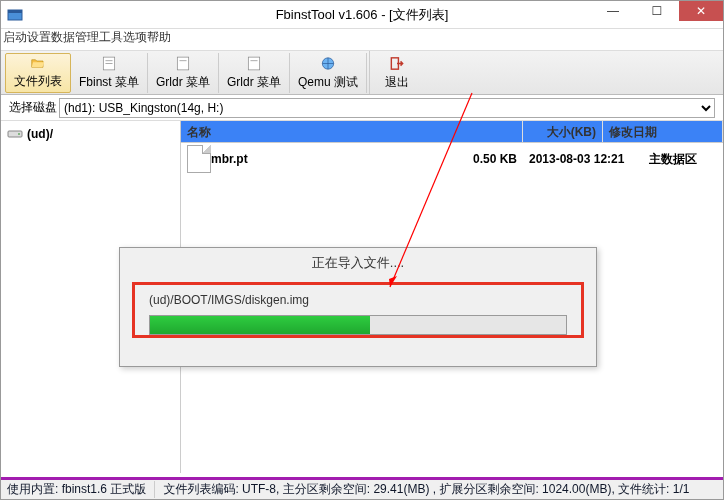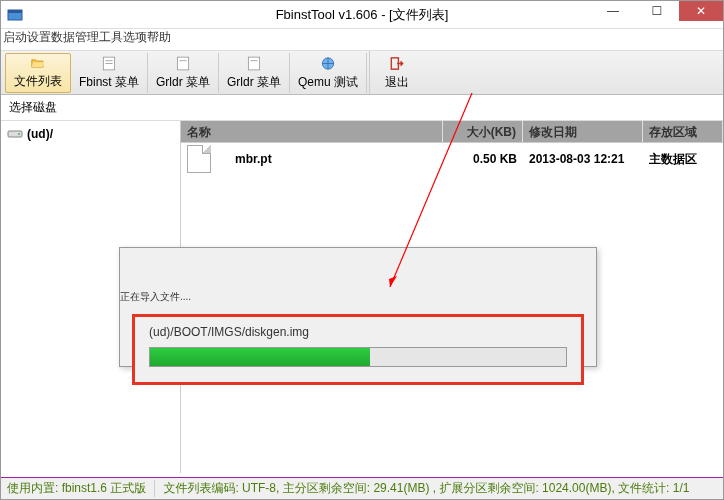--- a/index.html
+++ b/index.html
@@ -17,35 +17,35 @@
 .tbtn.first { background: linear-gradient(#fdf3d8,#f7e5a6); border: 1px solid #d6b55a; border-radius: 2px; }
 .tbtn svg { width: 18px; height: 18px; }
 .tbtn.noborder { border-right: none; }
 .sep { width: 6px; height: 100%; border-left: 1px solid #ccc; margin: 0 2px; }
 .diskrow { height: 26px; display: flex; align-items: center; padding: 0 8px; gap: 2px; border-bottom: 1px solid #ddd; }
 .diskrow select { flex: 1; height: 20px; font-size: 12px; background: #fff; border: 1px solid #aaa; }
 .main { display: flex; height: 352px; font-weight: bold; }
 .tree { width: 180px; border-right: 1px solid #ccc; padding: 4px; }
 .treeitem { display: flex; align-items: center; gap: 4px; padding: 2px; }
 .listpane { flex: 1; display: flex; flex-direction: column; }
-.listhdr { height: 22px; display: flex; border-bottom: 1px solid #ccc; background: #a3a3a3; }
+.listhdr { height: 22px; display: flex; border-bottom: 1px solid #ccc; background: #3b82f6; }
 .listhdr div { padding: 3px 6px; border-right: 1px solid #ddd; color: #333; }
 .col-name { flex: 1; }
 .col-size { width: 80px; text-align: right; }
 .col-date { width: 120px; }
 .col-area { width: 80px; }
 .listrow { display: flex; height: 32px; align-items: center; }
-.listrow .col-name { display: flex; align-items: center; gap: 24px; padding-left: 6px; }
+.listrow .col-name { display: flex; align-items: center; gap: 0; padding-left: 6px; }
 .fileicon { width: 24px; height: 28px; border: 1px solid #aaa; background: #fff; position: relative; }
 .fileicon::before { content: ""; position: absolute; right: -1px; top: -1px; width: 8px; height: 8px; background: linear-gradient(135deg,#fff 50%,#ccc 50%); border-left: 1px solid #aaa; border-bottom: 1px solid #aaa; }
-.statusbar { position: absolute; bottom: 0; left: 0; right: 0; height: 22px; background: #f0f0f0; border-top: 1px solid #a21caf; display: flex; align-items: center; padding: 0 6px; font-size: 12px; color: #4d7c0f; white-space: nowrap; }
+.statusbar { position: absolute; bottom: 0; left: 0; right: 0; height: 22px; background: #f0f0f0; border-top: 3px solid #a21caf; display: flex; align-items: center; padding: 0 6px; font-size: 12px; color: #0f172a; white-space: nowrap; }
 .statusbar .cell { border-right: 1px solid #ccc; padding-right: 8px; margin-right: 8px; }
 .dialog { position: absolute; left: 118px; top: 246px; width: 478px; height: 120px; background: #f0f0f0; border: 1px solid #999; box-shadow: 2px 2px 6px rgba(0,0,0,0.2); }
-.dialog-title { padding: 6px 0 8px; color: #333; font-size: 10px; margin-top: 36px; }
-.dialog-body { margin: 2px 12px 10px; border: 3px solid #e63323; padding: 8px 14px 15px; background: #f0f0f0; }
+.dialog-title { text-align: center; padding: 6px 0 8px; color: #333; font-size: 13px; }
+.dialog-body { margin: 2px 12px 10px; border: 3px solid #e63323; padding: 8px 14px 0; background: #f0f0f0; }
 .dialog-body .path { color: #333; margin-bottom: 8px; }
 .progress { height: 20px; border: 1px solid #9a9a9a; background: #e6e6e6; position: relative; }
 .progress .bar { position: absolute; left: 0; top: 0; bottom: 0; width: 53%; background: linear-gradient(#2ecc40,#1fa82f); }
 .arrow { position: absolute; pointer-events: none; }
 </style>
 </head>
 <body>
 
 <div class="titlebar">
   <svg class="icon" viewBox="0 0 16 16">
@@ -110,38 +110,38 @@
     <svg viewBox="0 0 24 24">
         <rect x="4" y="4" width="10" height="16" fill="none" stroke="#c0392b" stroke-width="2"></rect>
         <path d="M12 12h8m-3-3 3 3-3 3" stroke="#c0392b" fill="none" stroke-width="2"></path>
       </svg>
     <span>退出</span>
   </div>
 </div>
 
 <div class="diskrow">
   <span>选择磁盘</span>
+  <select><option>(hd1): USB_Kingston(14g, H:)</option></select>
 </div>
 
 <div class="main">
   <div class="tree">
     <div class="treeitem">
       <svg width="16" height="12" viewBox="0 0 16 12">
           <rect x="1" y="3" width="14" height="6" rx="1" fill="#ddd" stroke="#888"></rect>
           <circle cx="12" cy="6" r="1" fill="#6a6"></circle>
         </svg>
       <span>(ud)/</span>
     </div>
   </div>
   <div class="listpane">
     <div class="listhdr">
       <div class="col-name">名称</div>
       <div class="col-size">大小(KB)</div>
       <div class="col-date">修改日期</div>
-      <div class="col-area">存放区域</div>
     </div>
     <div class="listrow">
       <div class="col-name">
         <div class="fileicon"></div>
         <span>mbr.pt</span>
       </div>
       <div class="col-size" style="text-align:right;padding-right:6px;">0.50 KB</div>
       <div class="col-date" style="padding-left:6px;">2013-08-03 12:21</div>
       <div class="col-area" style="padding-left:6px;">主数据区</div>
     </div>

